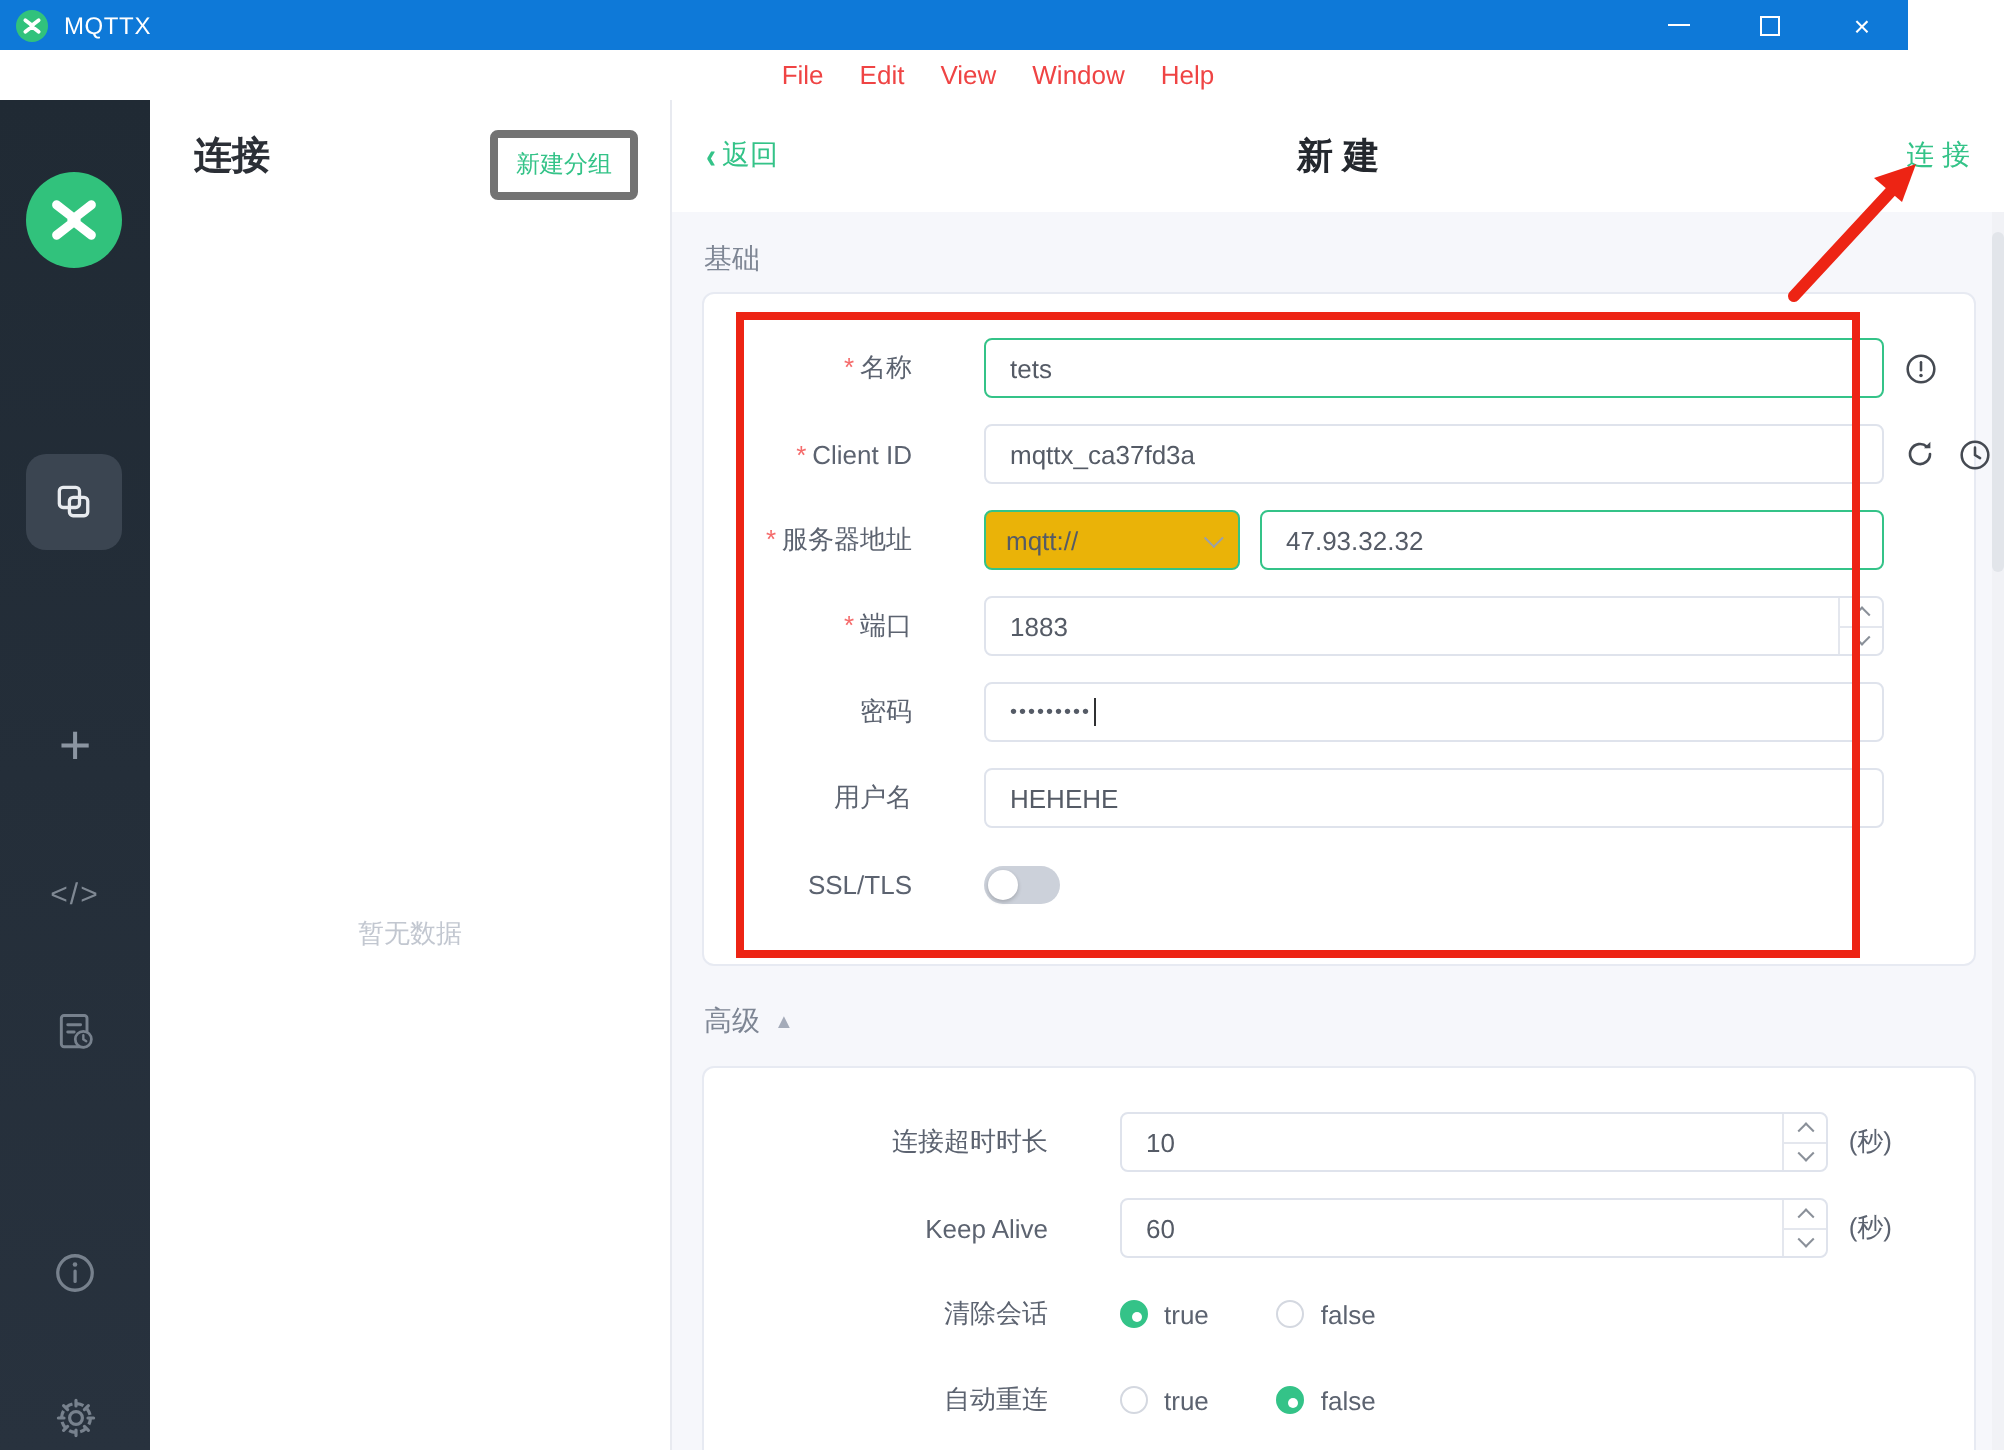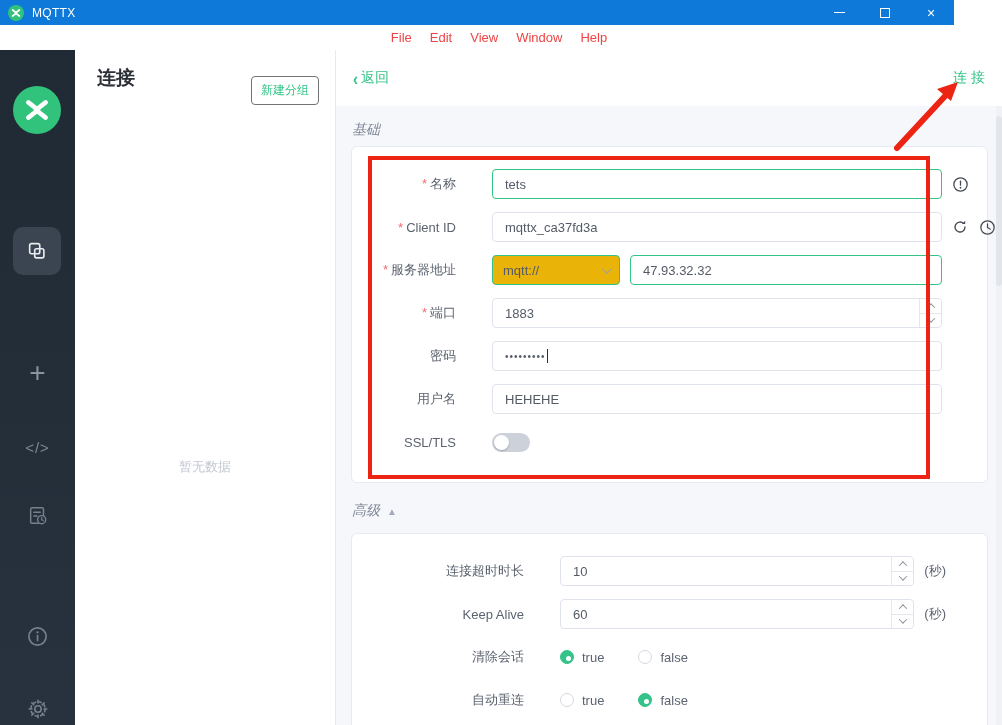--- a/index.html
+++ b/index.html
@@ -30,32 +30,32 @@
   .ic-plus { top:306px; height:34px; font-size:28px; font-weight:300; color:#8b95a1; }
   .ic-code { top:384px; height:26px; font-size:15px; letter-spacing:1px; color:#7f8893; }
   .ic-log  { top:452px; height:28px; }
   .ic-info { top:572px; height:28px; }
   .ic-gear { top:644px; height:30px; }
 
   
   .connections { position:absolute; top:50px; left:75px; width:261px; height:675px; background:#fff; border-right:1px solid #e8eaf0; }
   .conn-header { display:flex; align-items:flex-start; justify-content:space-between; padding:15px 16px 0 22px; }
   .conn-title { font-size:19px; font-weight:bold; color:#2b2f36; }
-  .new-group-btn { border:1px solid #737373; color:#34c388; background:#fff; font-size:12px; padding:5px 9px; border-radius:4px; font-family:inherit;margin-top:11px; }
+  .new-group-btn { border:4px solid #737373; color:#34c388; background:#fff; font-size:12px; padding:5px 9px; border-radius:4px; font-family:inherit; }
   .empty-text { position:absolute; top:408px; left:0; width:100%; text-align:center; color:#c2c7d0; font-size:13px; }
 
   
   .main { position:absolute; top:50px; left:336px; width:666px; height:675px; background:#f6f7fb; }
   .main-header { position:absolute; top:0; left:0; width:100%; height:56px; background:#fff; display:flex; align-items:center; padding:0 17px; }
   .back-link { color:#34c388; font-size:14px; display:flex; align-items:center; gap:3px; z-index:2; }
   .back-chevron { font-size:15px; font-weight:bold; transform:scaleY(1.2); }
   .main-title { position:absolute; left:0; width:100%; text-align:center; font-size:18px; font-weight:bold; color:#24282e; }
   .connect-link { margin-left:auto; color:#34c388; font-size:14px; z-index:2; }
 
-  .section-label { position:absolute; left:16px; font-size:14px; color:#7e8694; display:flex; align-items:center; gap:7px;font-style:italic; }
+  .section-label { position:absolute; left:16px; font-size:14px; color:#7e8694; display:flex; align-items:center; gap:7px; }
   .lbl-basic { top:71px; }
   .lbl-adv { top:452px; }
   .tri-up { font-size:10px; color:#a4abb9; }
 
   .card { position:absolute; left:15px; width:637px; background:#fff; border:1px solid #e7eaf2; border-radius:6px; }
   .card-basic { top:96px; height:337px; }
   .card-adv { top:483px; height:240px; border-bottom:none; border-radius:6px 6px 0 0; }
 
   .form { padding-top:22px; padding-left:20px; }
   .frow { display:flex; align-items:center; height:30px; margin-bottom:13px; }
@@ -181,20 +181,21 @@
   </div>
   <div class="empty-text">暂无数据</div>
 </div>
 
 <div class="main">
   <div class="main-header">
     <a class="back-link">
       <span class="back-chevron">‹</span>
       <span>返回</span>
     </a>
+    <div class="main-title">新 建</div>
     <a class="connect-link">连 接</a>
   </div>
 
   <div class="section-label lbl-basic">
     <span>基础</span>
   </div>
 
   <div class="card card-basic">
     <div class="form">
 

